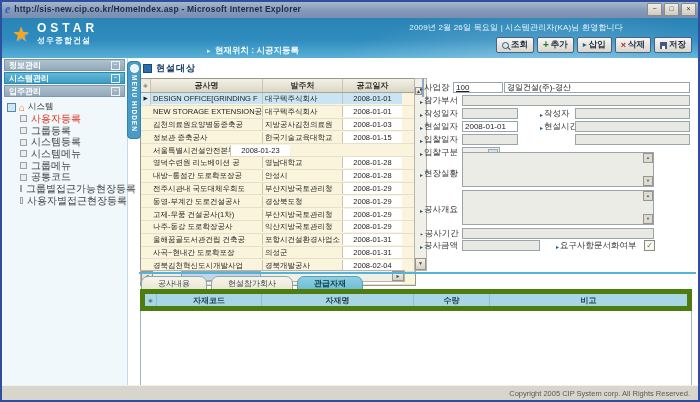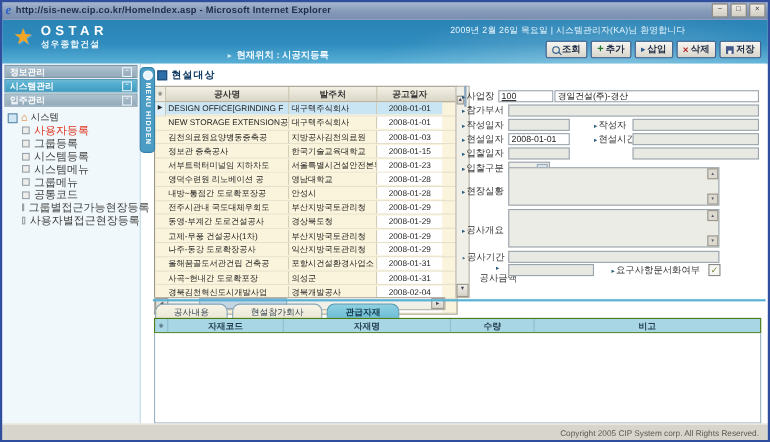--- a/index.html
+++ b/index.html
@@ -120,21 +120,21 @@
   .fcheck{width:9px;height:9px;border:1px solid #888;background:#F8F8F2;font-size:8px;line-height:9px;
     text-align:center;color:#6E7A2A;font-weight:bold;}
 
   
   .rule{position:absolute;left:0;top:214px;width:557px;height:2px;background:#57B2D8;}
   .tabs{position:absolute;left:2px;top:218px;display:flex;gap:4px;}
   .tab{height:13px;padding:0 16px;display:flex;align-items:center;background:linear-gradient(180deg,#F8F5E8,#EAE6D4);
     border:1px solid #8AA8B8;border-radius:7px 7px 0 0;font-size:8px;color:#3A4A55;}
   .tab.active{background:linear-gradient(180deg,#8ED0E2,#6CBCD4);color:#0E3546;font-weight:bold;border-color:#5BA0B8;}
   .btable{position:absolute;left:1px;top:231px;width:552px;}
-  .bhead{display:flex;height:12px;background:#A9D6E4;border:1px solid #4d7c0f;}
+  .bhead{display:flex;height:12px;background:#A9D6E4;border:5px solid #4d7c0f;}
   .bc{box-sizing:border-box;border-right:1px solid #8FBCCE;font-size:8px;font-weight:bold;color:#1C3A4A;
     display:flex;align-items:center;justify-content:center;}
   .bc.bsel{width:12px;flex:none;}
   .bc.b-code{width:105px;flex:none;}
   .bc.b-name{width:152px;flex:none;}
   .bc.b-qty{width:76px;flex:none;}
   .bc.b-note{flex:1;border-right:none;}
   .bbody{height:81px;background:#fff;border:1px solid #9AB4C4;border-top:none;}
   .bsel-dot{font-size:5px;color:#55707E;}
 
@@ -303,21 +303,20 @@
 
           <div class="grow">
             <span class="gc sel"></span>
             <span class="gc c-name">정보관 증축공사</span>
             <span class="gc c-agency">한국기술교육대학교</span>
             <span class="gc c-date">2008-01-15</span>
           </div>
 
           <div class="grow">
             <span class="gc sel"></span>
-            <span class="gc c-name">서부트럭터미널임 지하차도</span>
             <span class="gc c-agency">서울특별시건설안전본부</span>
             <span class="gc c-date">2008-01-23</span>
           </div>
 
           <div class="grow">
             <span class="gc sel"></span>
             <span class="gc c-name">영덕수련원 리노베이션 공</span>
             <span class="gc c-agency">영남대학교</span>
             <span class="gc c-date">2008-01-28</span>
           </div>
@@ -467,21 +466,21 @@
         <span class="ta-btn ta-up">▲</span>
         <span class="ta-btn ta-dn">▼</span>
       </div>
 
       <div class="frow" style="top:146px;left:0;font-family:Liberation Mono, monospace;">
         <span class="arrow">▸</span>
         <span class="flabel">공사기간</span>
       </div>
       <div class="fin gray" style="position:absolute;top:146px;left:42px;width:192px;"></div>
 
-      <div class="frow" style="top:158px;left:16px;flex-direction:column;">
+      <div class="frow" style="top:158px;left:0;">
         <span class="arrow">▸</span>
         <span class="flabel">공사금액</span>
       </div>
       <div class="fin gray" style="position:absolute;top:158px;left:42px;width:78px;"></div>
       <div class="frow" style="top:158px;left:136px;">
         <span class="arrow">▸</span>
         <span class="flabel">요구사항문서화여부</span>
       </div>
       <span class="fcheck" style="position:absolute;top:158px;left:224px;">✓</span>
     </div>

